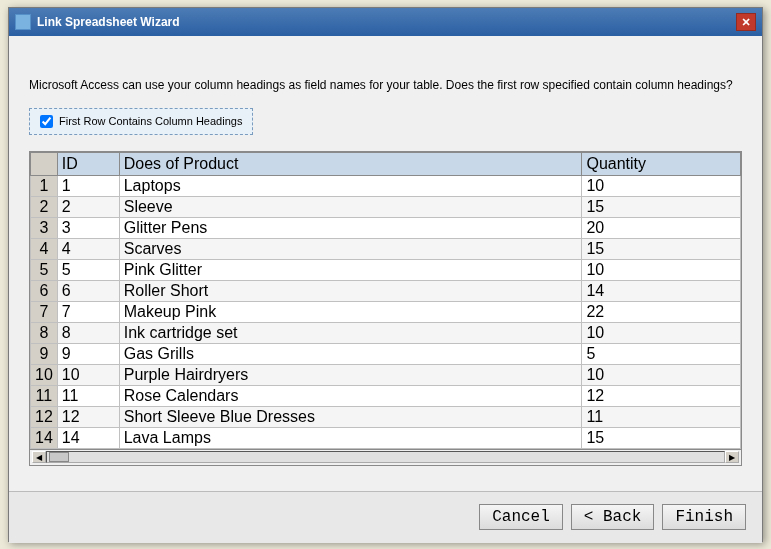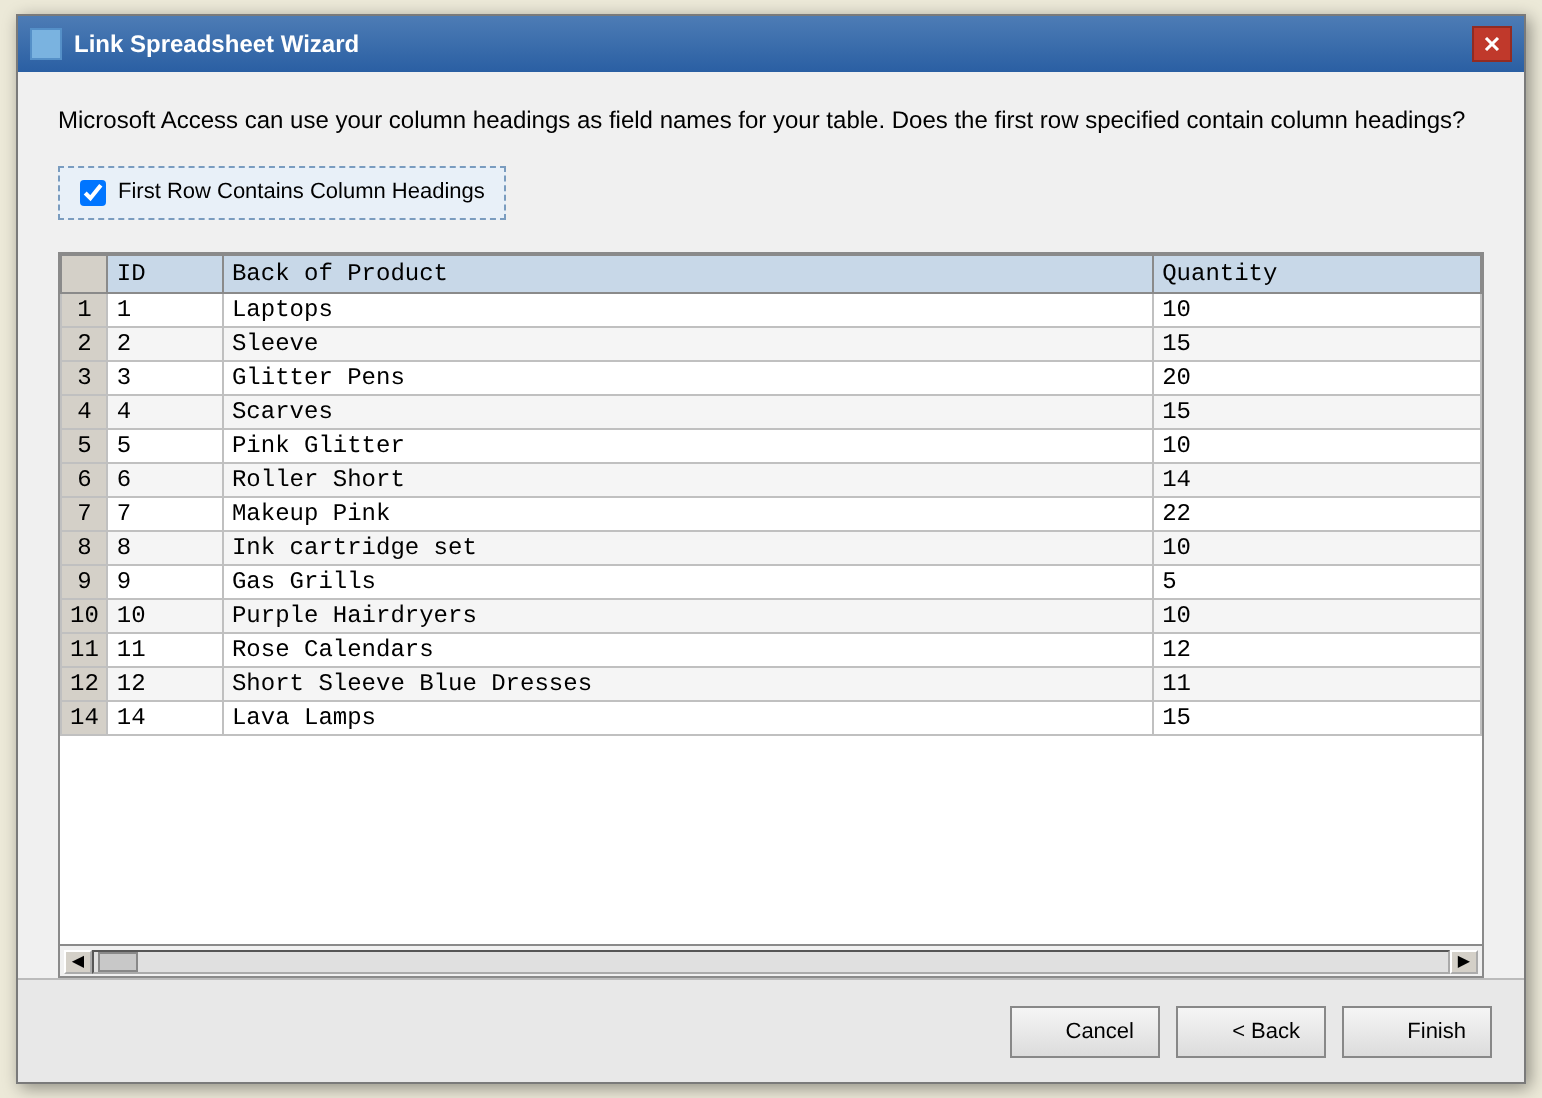--- a/index.html
+++ b/index.html
@@ -16,20 +16,21 @@
     }
 
     .window {
       width: 755px;
       height: 535px;
       background: #f0f0f0;
       border: 1px solid #7a7a7a;
       box-shadow: 2px 2px 8px rgba(0,0,0,0.4);
       display: flex;
       flex-direction: column;
+      gap: 25px;
     }
 
     .title-bar {
       background: linear-gradient(to bottom, #4d7cb5 0%, #2a5fa3 100%);
       height: 28px;
       display: flex;
       align-items: center;
       padding: 0 6px;
       color: white;
       font-size: 12px;
@@ -104,22 +105,22 @@
       border: 1px solid #8a8a8a;
       overflow: hidden;
       display: flex;
       flex-direction: column;
       background: white;
     }
 
     .data-table {
       width: 100%;
       border-collapse: collapse;
-      font-size: 12px;
-      font-family: Liberation Mono, monospace;
+      font-size: 16px;
+      font-family: Liberation Sans, sans-serif;
     }
 
     .data-table thead tr {
       background: #c8d8e8;
     }
 
     .data-table thead th {
       border: 1px solid #8a8a8a;
       padding: 2px 4px;
       text-align: left;
@@ -203,27 +204,26 @@
       justify-content: flex-end;
       padding: 0 16px;
       gap: 8px;
       flex-shrink: 0;
     }
 
     .btn {
       height: 26px;
       min-width: 75px;
       padding: 0 12px;
-      font-size: 11px;
-      font-family: Liberation Sans, sans-serif;
+      font-size: 16px;
+      font-family: Liberation Mono, monospace;
       background: linear-gradient(to bottom, #f5f5f5, #dcdcdc);
       border: 1px solid #888;
       cursor: pointer;
       color: #000;
-      text-align: right;
     }
 
     .btn-next {
       background: linear-gradient(to bottom, #d8e8f8, #a8c8e8);
       border: 1px solid #5590c8;
     }
   </style>
 </head>
 <body>
 
@@ -244,21 +244,21 @@
       <label for="first-row-cb" class="checkbox-label">First Row Contains Column Headings</label>
     </div>
 
     <div class="table-container">
       <div class="scroll-wrapper">
         <table class="data-table">
           <thead>
             <tr>
               <th class="row-num-col"></th>
               <th>ID</th>
-              <th>Back of Product</th>
+              <th>Does of Product</th>
               <th>Quantity</th>
             </tr>
           </thead>
           <tbody id="table-body">
           <tr>
                 <td class="row-num-col">1</td>
                 <td>1</td>
                 <td>Laptops</td>
                 <td>10</td>
               </tr>

